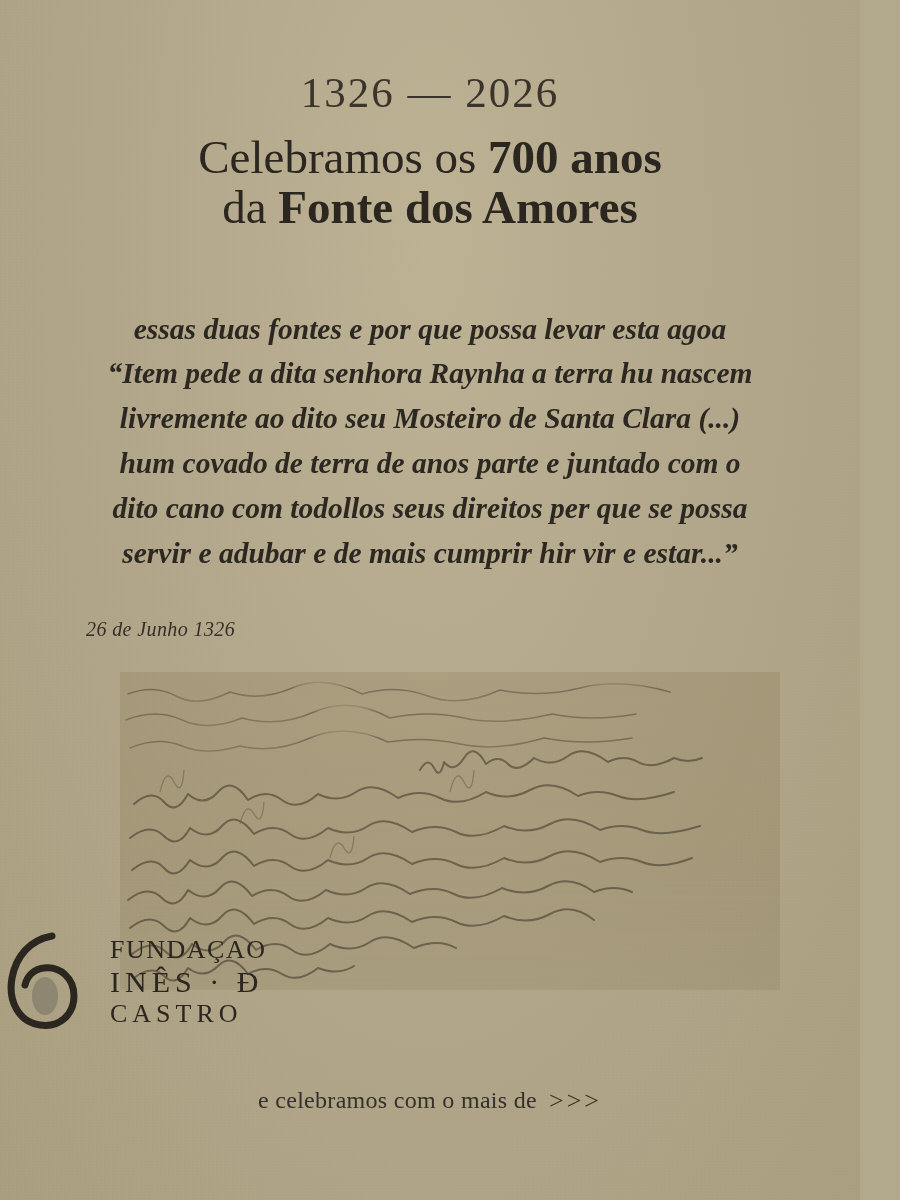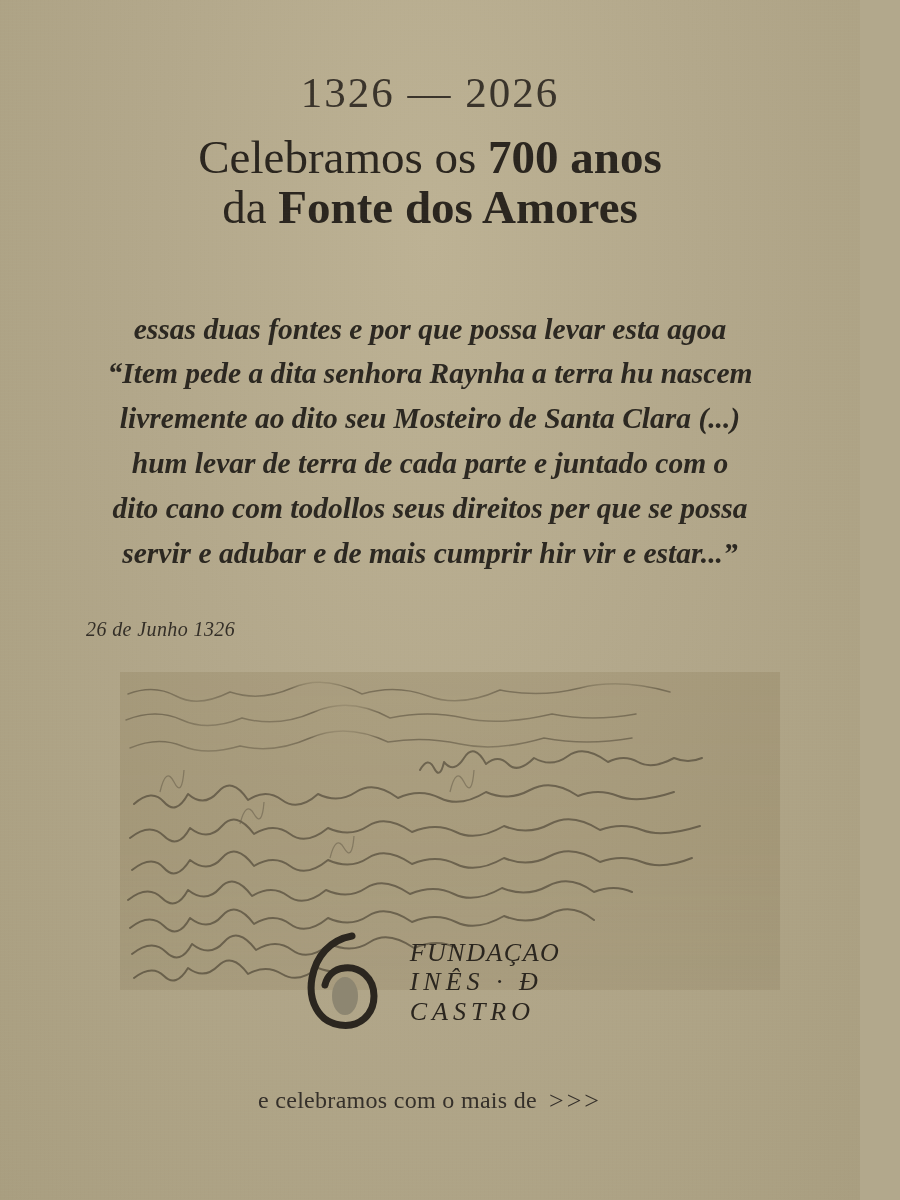--- a/index.html
+++ b/index.html
@@ -96,38 +96,36 @@
     overflow: hidden;
   }
   .manuscript svg { display: block; }
 
   
   .logo {
     position: absolute;
     left: 0; right: 0;
     top: 930px;
     display: flex;
-    justify-content: center;
     align-items: center;
-    font-style: italic;
   }
   .logo-mark {
     margin-right: 14px;
   }
   .logo-text {
     color: #2b261f;
     line-height: 1.14;
     font-family: "Liberation Serif", serif;
   }
   .logo-text .l1 {
     font-size: 26px;
     letter-spacing: 1.5px;
   }
   .logo-text .l2 {
-    font-size: 26px;
+    font-size: 30px;
     letter-spacing: 5px;
   }
   .logo-text .l3 {
     font-size: 26px;
     letter-spacing: 5px;
   }
 
   .footer {
     position: absolute;
     left: 0; right: 0;
@@ -159,21 +157,21 @@
     </span>
     <span class="line">
       <span class="light">da </span><span class="bold">Fonte dos Amores</span>
     </span>
   </div>
 
   <div class="quote">
     <span class="qline">essas duas fontes e por que possa levar esta agoa</span>
     <span class="qline">“Item pede a dita senhora Raynha a terra hu nascem</span>
     <span class="qline">livremente ao dito seu Mosteiro de Santa Clara (...)</span>
-    <span class="qline">hum levar de terra de cada parte e juntado com o</span>
+    <span class="qline">hum covado de terra de anos parte e juntado com o</span>
     <span class="qline">dito cano com todollos seus direitos per que se possa</span>
     <span class="qline">servir e adubar e de mais cumprir hir vir e estar...”</span>
   </div>
 
   <div class="date">26 de Junho 1326</div>
 
   <div class="manuscript">
     <svg width="660" height="318" viewBox="0 0 660 318" aria-hidden="true">
       <defs>
         <linearGradient id="fade" x1="0" y1="0" x2="0" y2="1">

